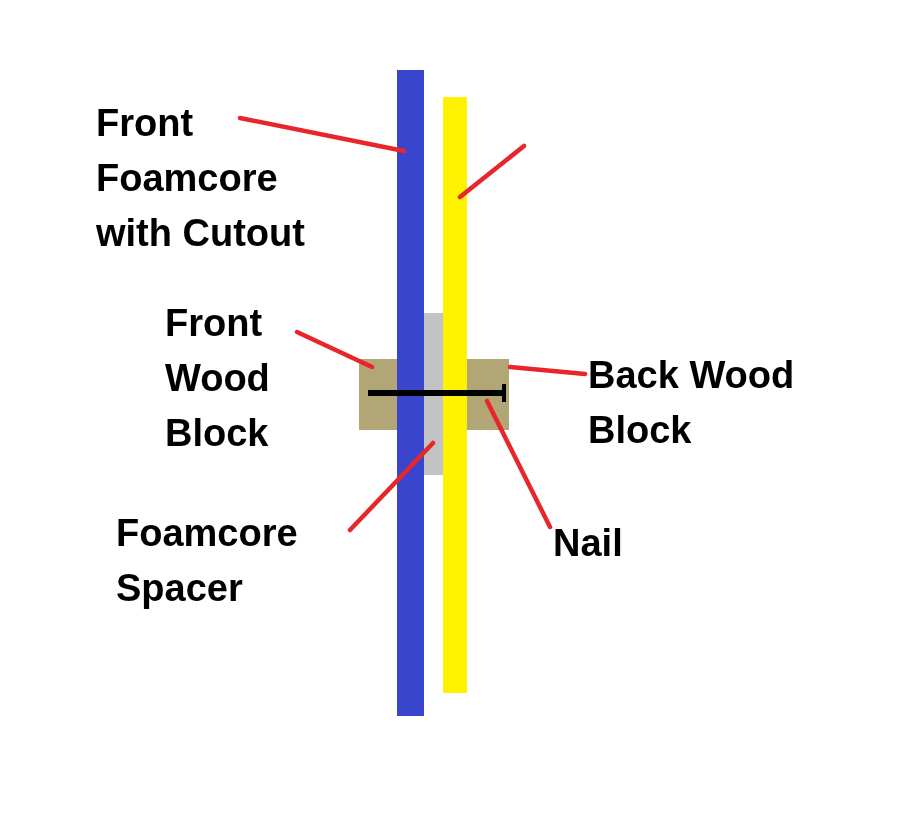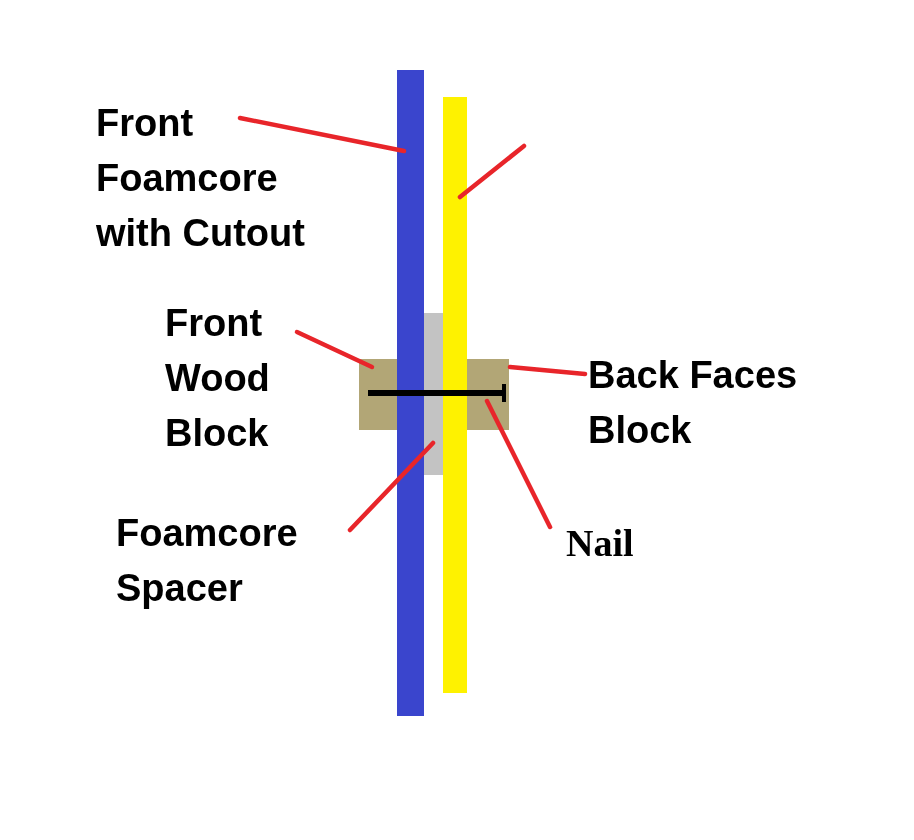--- a/index.html
+++ b/index.html
@@ -59,21 +59,21 @@
   #nail-head {
     left: 502px; top: 384px; width: 4px; height: 18px;
     background: var(--nail, #000);
     z-index: 5;
   }
   #label-front-foamcore { left: 96px;  top: 96px;  text-align: left; }
   #label-back-foamcore  { left: 524px; top: 123px; text-align: left; }
   #label-front-wood     { left: 165px; top: 296px; text-align: left; }
   #label-back-wood      { left: 588px; top: 348px; text-align: left; }
   #label-spacer         { left: 116px; top: 506px; text-align: left; }
-  #label-nail           { left: 566px; top: 516px; text-align: right; font-family: Liberation Serif, serif; }
+  #label-nail           { left: 553px; top: 516px; text-align: right; }
   #leader-overlay {
     position: absolute;
     left: 0; top: 0;
     width: 914px; height: 840px;
     z-index: 4;
     pointer-events: none;
   }
   #leader-overlay line {
     stroke: var(--leader, #e8252a);
     stroke-width: 4.5;
@@ -101,19 +101,19 @@
     <line x1="350" y1="530" x2="433" y2="443"></line>
     <line x1="550" y1="527" x2="487" y2="401"></line>
   </svg>
 
   <div class="label" id="label-front-foamcore">Front
 Foamcore
 with Cutout</div>
   <div class="label" id="label-front-wood">Front
 Wood
 Block</div>
-  <div class="label" id="label-back-wood">Back Faces
+  <div class="label" id="label-back-wood">Back Wood
 Block</div>
   <div class="label" id="label-spacer">Foamcore
 Spacer</div>
   <div class="label" id="label-nail">Nail</div>
 
 </div>
 
 </body></html>

